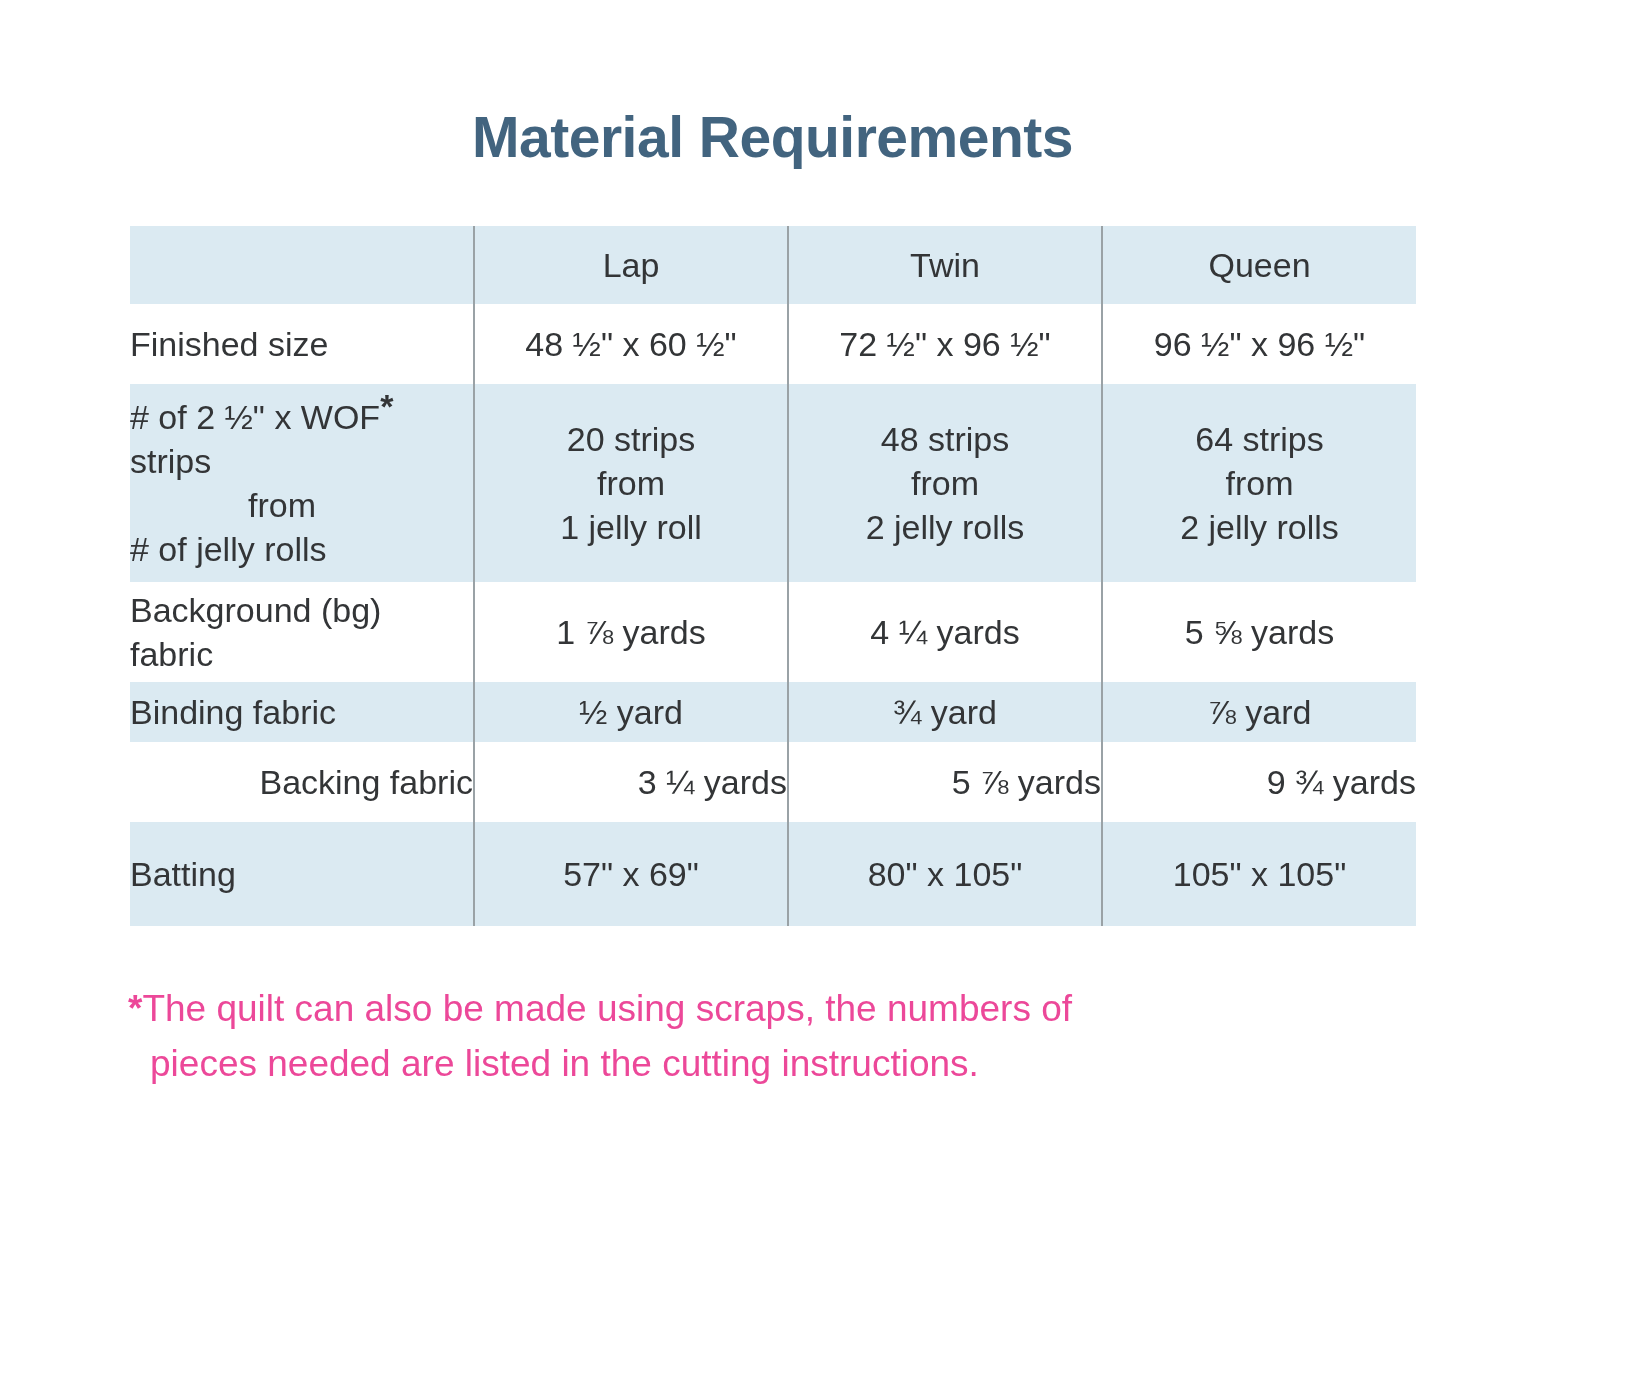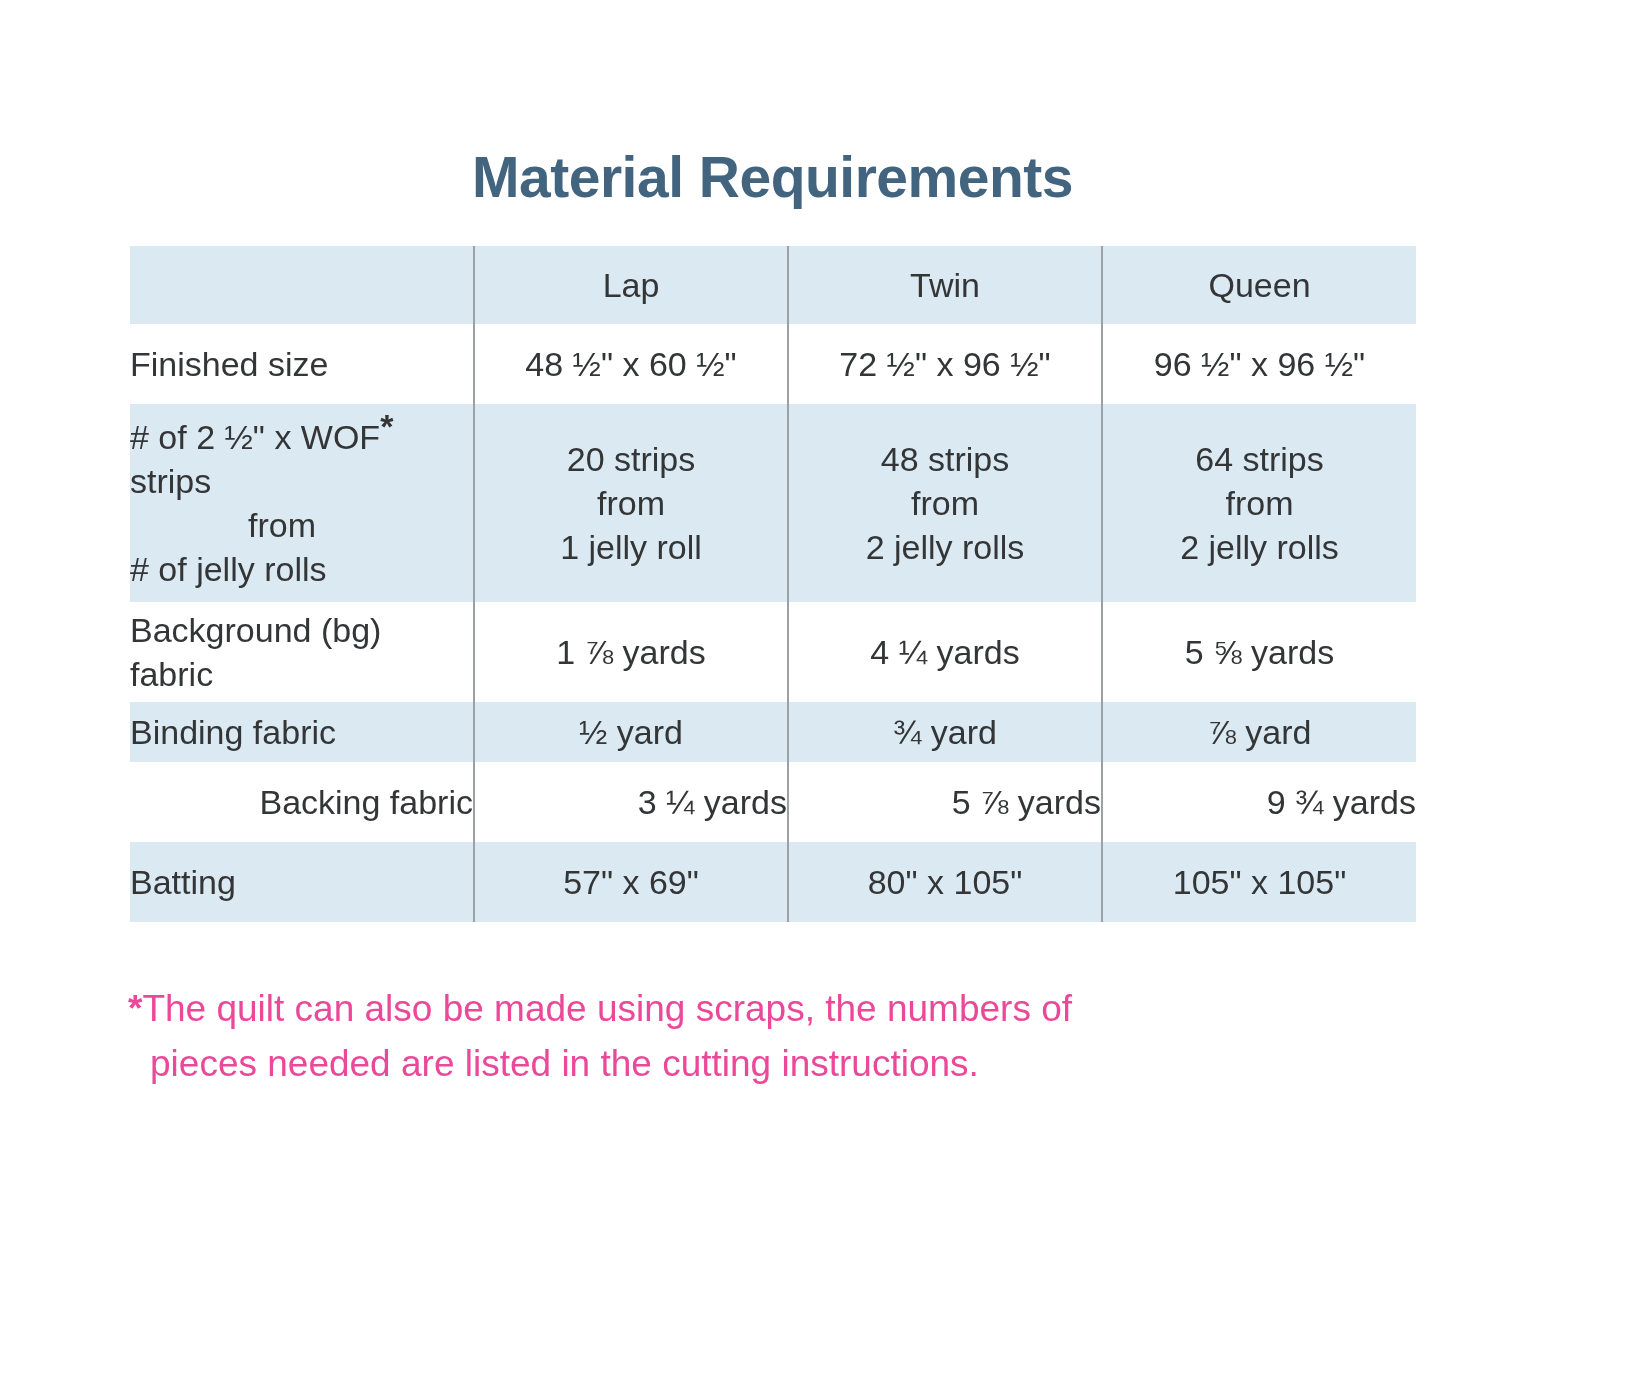--- a/index.html
+++ b/index.html
@@ -23,28 +23,26 @@
   .page-title {
     position: absolute;
     top: 104px;
     left: 0;
     width: 1545px;
     text-align: center;
     font-size: 57px;
     font-weight: bold;
     color: #42647f;
     letter-spacing: -0.5px;
-    margin-top: 40px;
   }
   .table-wrap {
     position: absolute;
     top: 226px;
     left: 130px;
     width: 1286px;
-    margin-top: 20px;
   }
   table.mat {
     border-collapse: collapse;
     width: 1286px;
     table-layout: fixed;
   }
   table.mat td {
     padding: 0;
     vertical-align: middle;
     font-size: 34px;
@@ -71,21 +69,21 @@
     text-align: center;
     font-size: 36px;
     border-left: 2px solid #9aa2a6;
   }
   tr.hdr td { height: 78px; }
   tr.r-finished td { height: 80px; }
   tr.r-strips td { height: 198px; }
   tr.r-bg td { height: 100px; }
   tr.r-binding td { height: 60px; }
   tr.r-backing td { height: 80px; text-align: right; }
-  tr.r-batting td { height: 80px; }
+  tr.r-batting td { height: 104px; }
 
   .multiline { display: block; white-space: pre-line; }
   .indent-from { display: block; padding-left: 118px; }
   .star {
     font-size: 34px;
     font-weight: bold;
     vertical-align: super;
     line-height: 0;
     position: relative;
     top: 2px;

